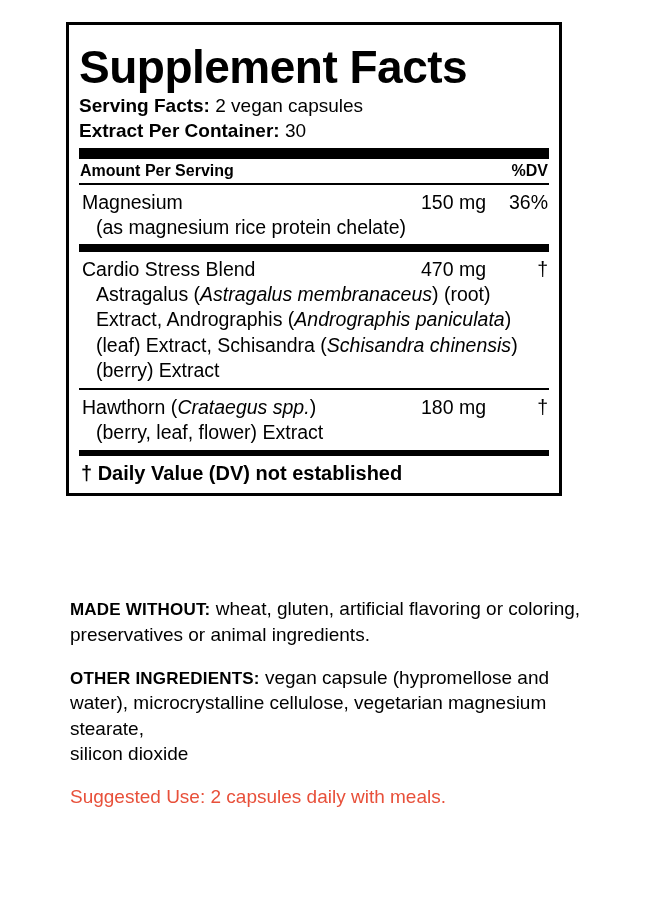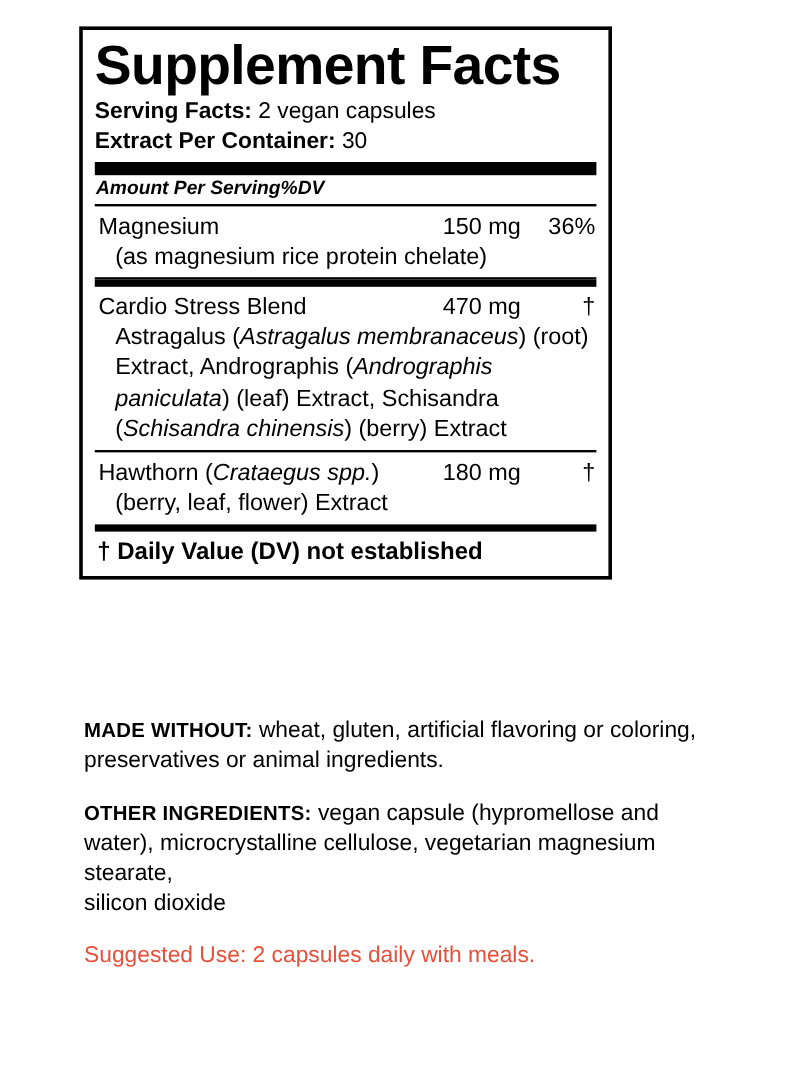--- a/index.html
+++ b/index.html
@@ -21,25 +21,25 @@
     top: 0;
     width: 660px;
     height: 900px;
     background: #ffffff;
   }
   
   .panel {
     position: absolute;
     left: 66px;
     top: 22px;
-    width: 444px;
+    width: 496px;
     box-sizing: border-box;
     border: 3px solid #000000;
     background: #ffffff;
-    padding: 4px 10px 6px 10px;
+    padding: 17px 10px 6px 10px;
   }
   .sf-title {
     font-size: 46px;
     font-weight: bold;
     line-height: 1.02;
     letter-spacing: -0.5px;
     margin: 2px 0 2px 0;
     white-space: nowrap;
   }
   .serving-line {
@@ -61,25 +61,25 @@
     background: #000000;
     margin: 0;
   }
   .rule-thin {
     height: 1.5px;
     background: #000000;
     margin: 0;
   }
   .amount-row {
     display: flex;
+    justify-content: space-between;
     align-items: baseline;
     font-size: 16px;
     font-weight: bold;
     padding: 3px 1px 3px 1px;
-    font-style: italic;
   }
   .nut-row {
     padding: 5px 1px 5px 1px;
   }
   .nut-line {
     display: flex;
     align-items: flex-start;
     font-size: 19.5px;
     line-height: 1.28;
   }

